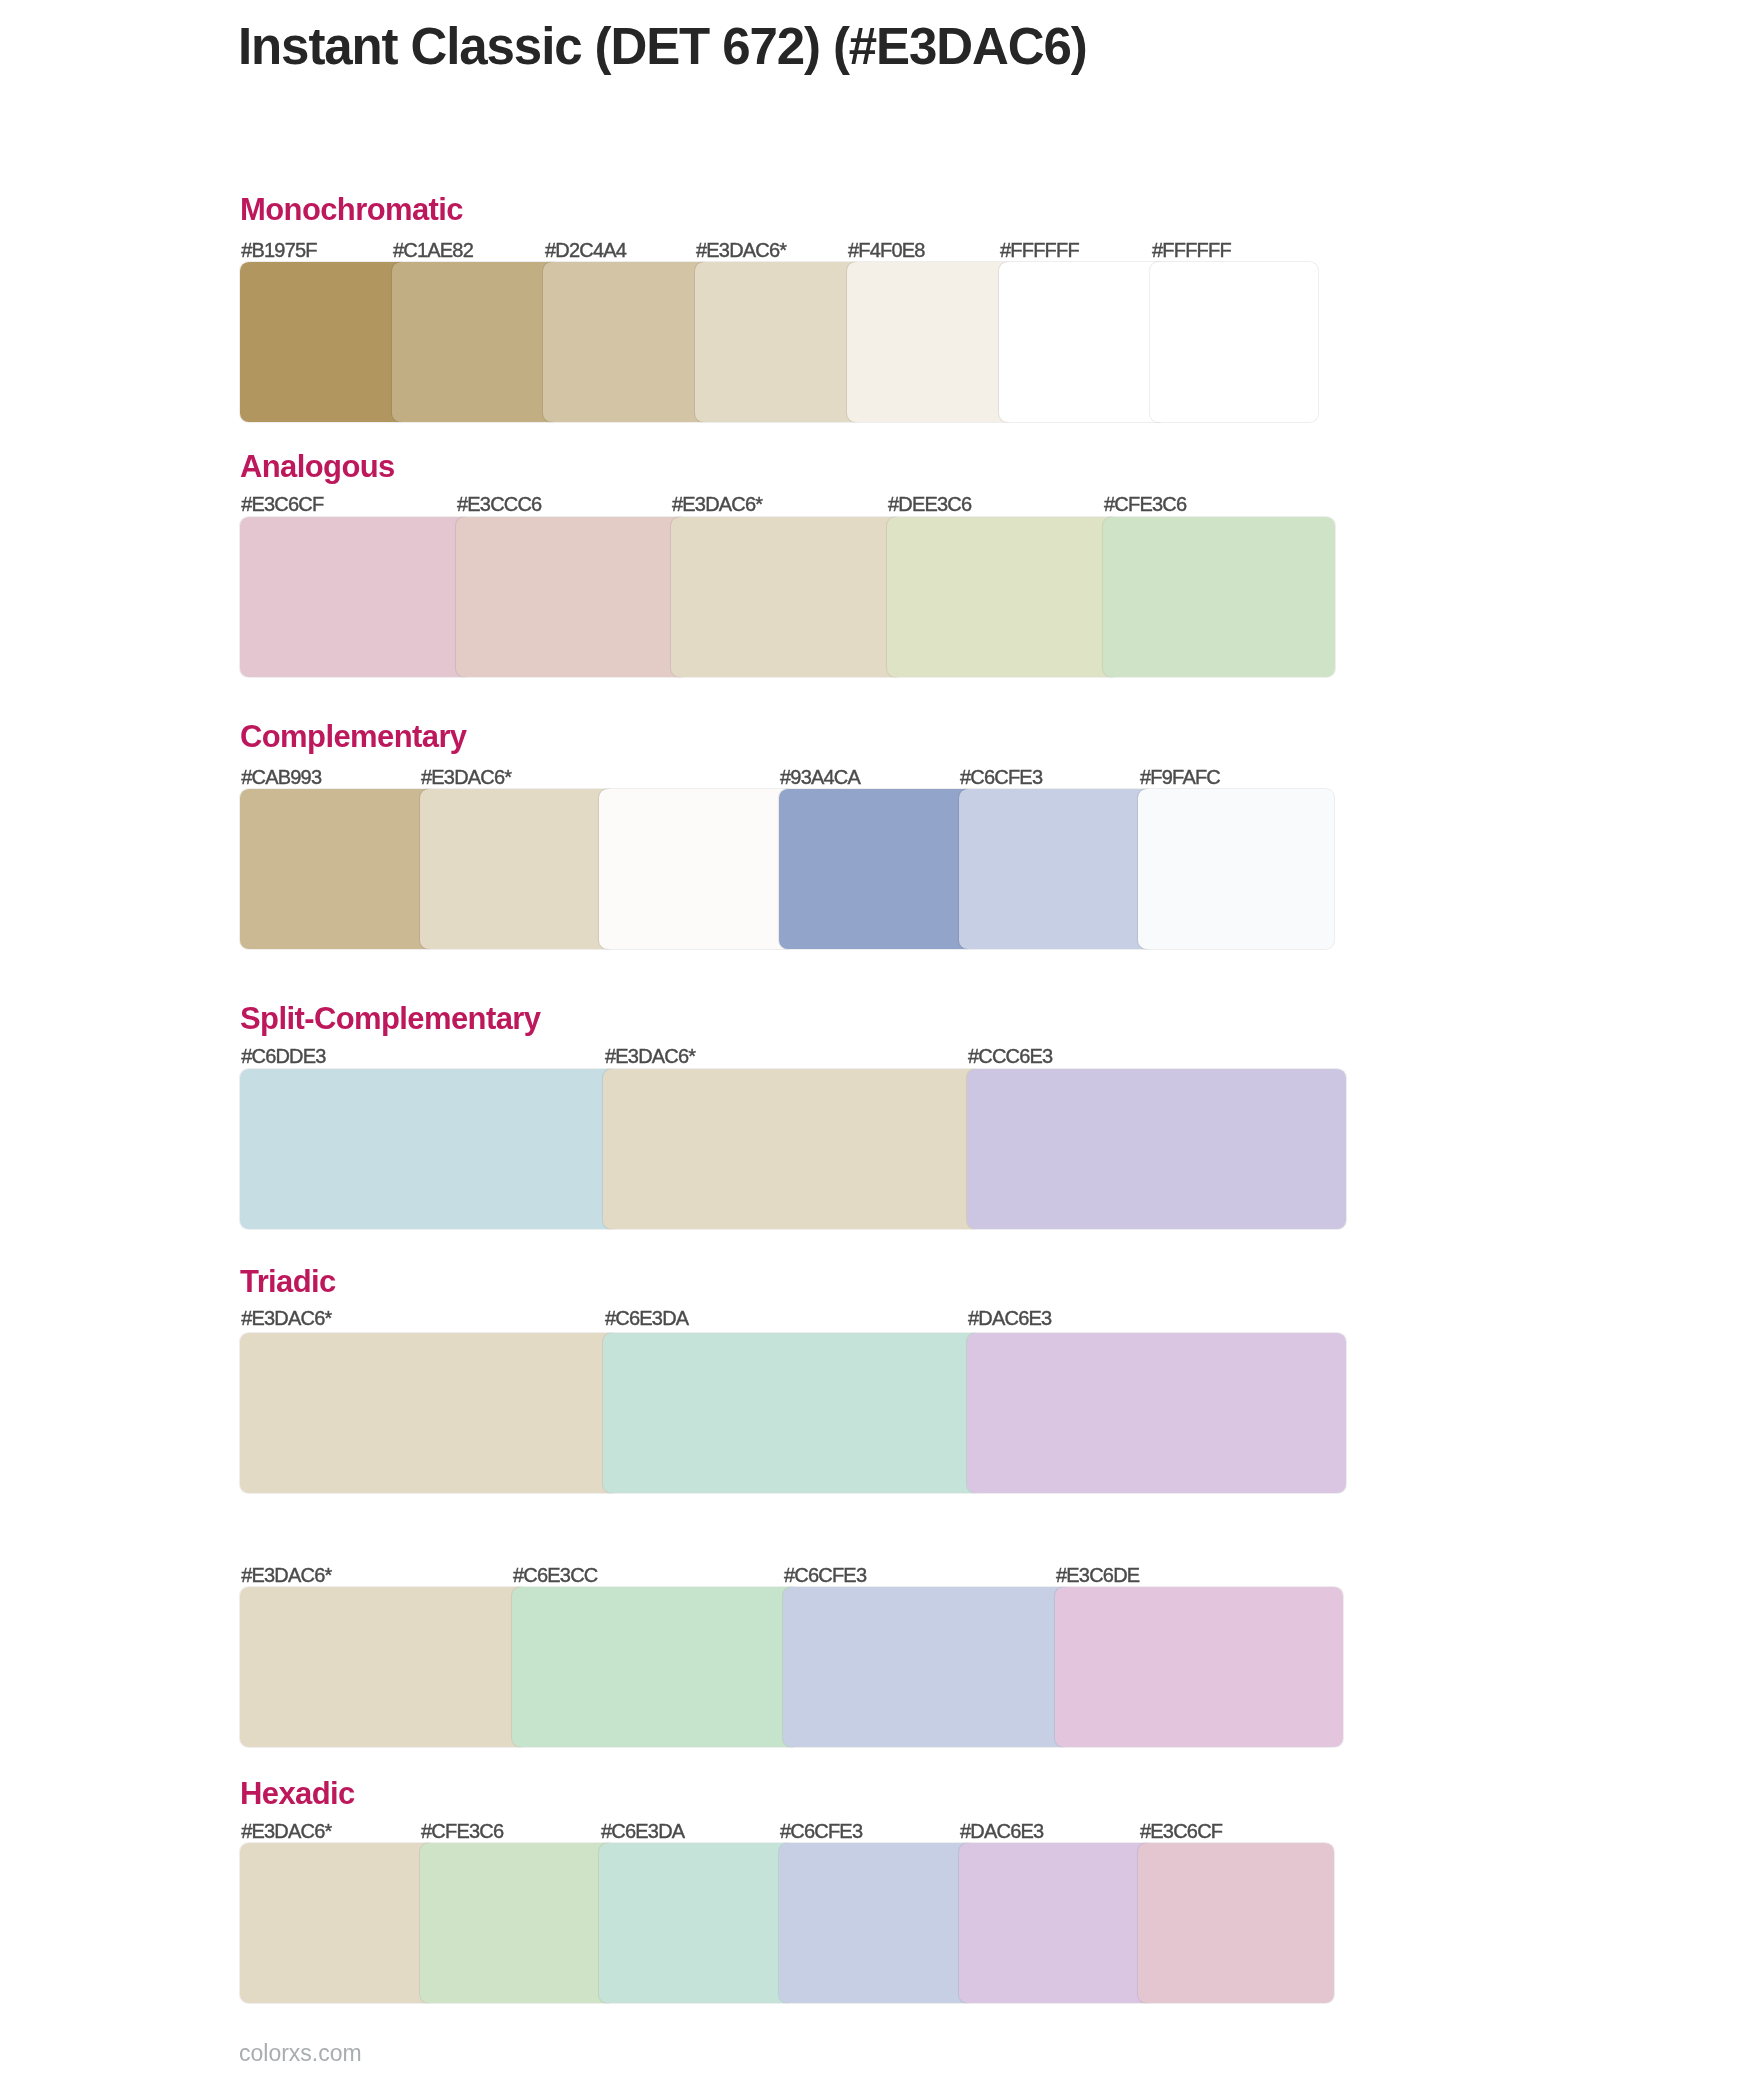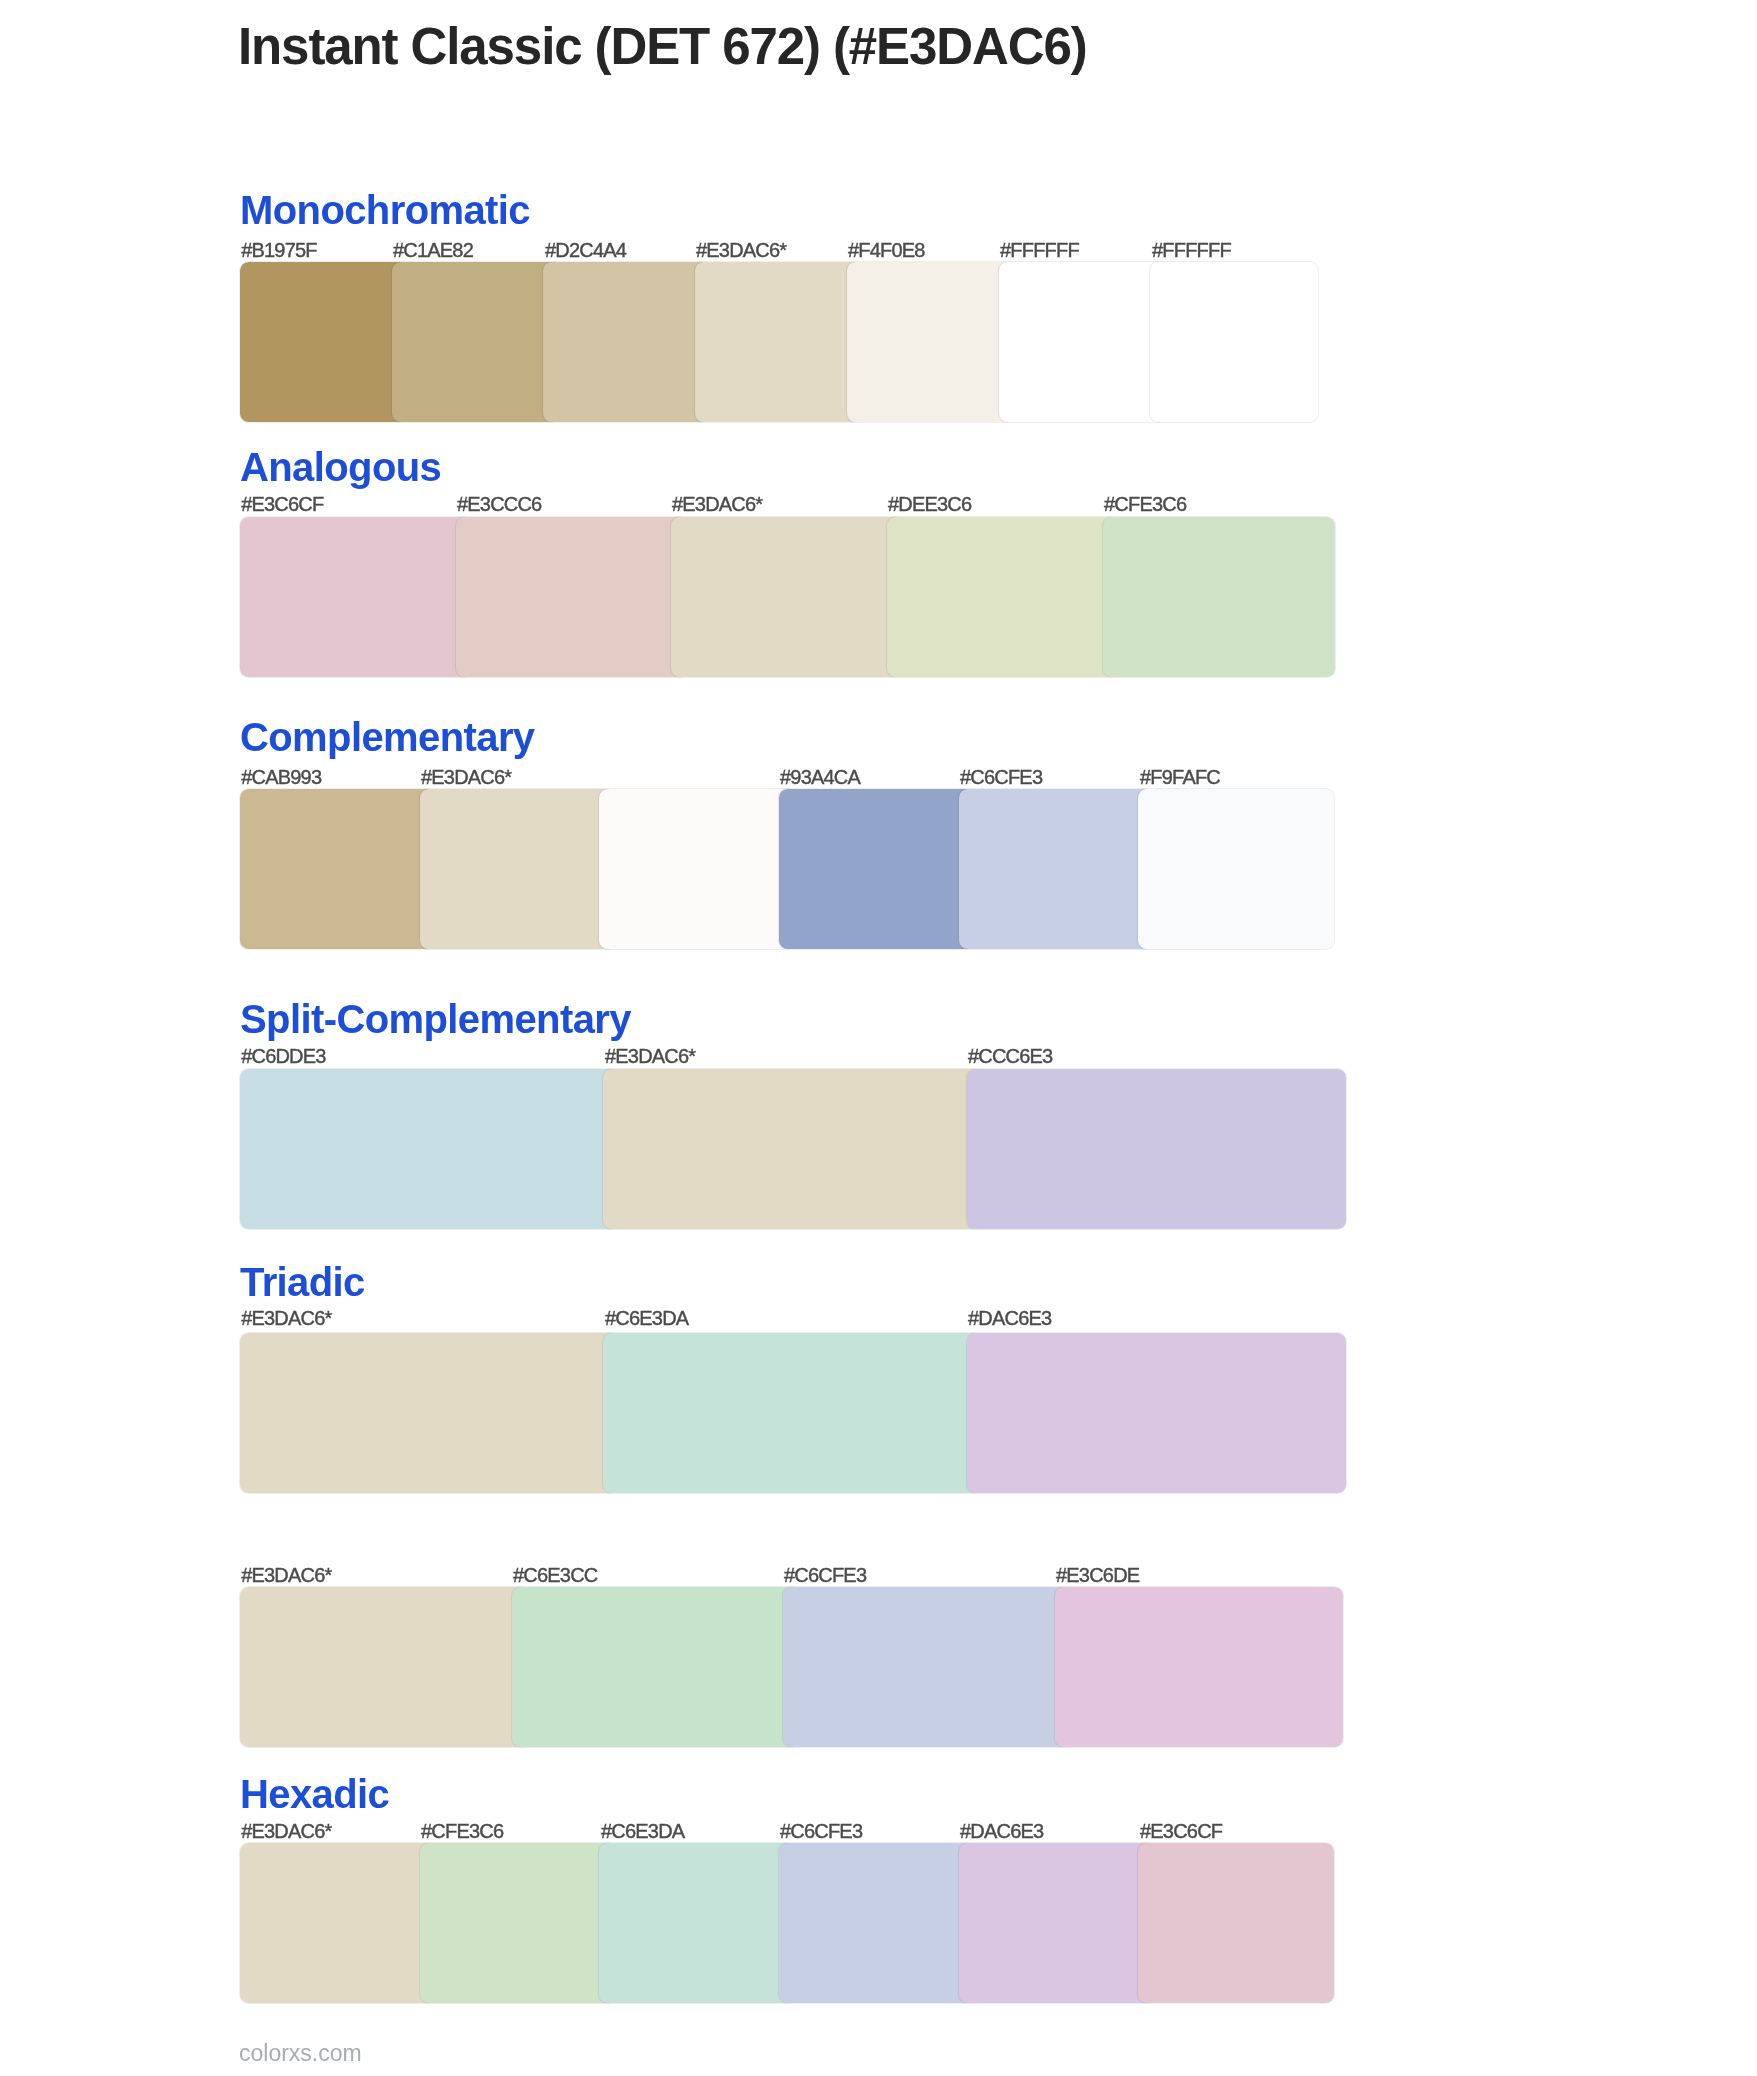--- a/index.html
+++ b/index.html
@@ -8,21 +8,21 @@
        font-family:"Liberation Sans","DejaVu Sans",sans-serif;
        -webkit-font-smoothing:antialiased;}
   .page{position:absolute;left:0;top:0;width:1481px;height:2077px;background:#fff;}
 
   #page-title{position:absolute;left:238px;width:1478px;}
   .h1line{color:#262626;font-weight:700;white-space:nowrap;}
   #title-l1{font-size:51px;line-height:64px;letter-spacing:-1.1px;}
   #title-l2{font-size:46px;line-height:64px;letter-spacing:0px;padding-left:1.6px;}
 
   .section{position:absolute;left:240px;top:0;width:1118px;}
-  .sec-title{position:absolute;left:0px;color:#1d4ed8;font-weight:700;font-size:40px;
+  .sec-title{position:absolute;left:0px;color:#be185d;font-weight:700;font-size:31px;
              line-height:40px;letter-spacing:-0.6px;white-space:nowrap;}
   .labels{position:absolute;left:0;width:1118px;height:24px;}
   .lab{position:absolute;top:0;color:#4b4b4b;font-weight:400;font-size:20px;
        line-height:21px;letter-spacing:-0.8px;white-space:nowrap;
        -webkit-text-stroke:0.4px #4b4b4b;transform:translateZ(0);}
   .swatches{position:absolute;left:0;}
   .sw{position:absolute;top:0;border-radius:8.8px;
       box-shadow:0 0 0 1.1px rgba(0,0,0,0.065);}
 
   #footer{position:absolute;left:239px;color:#a8adb0;font-weight:400;font-size:23px;

